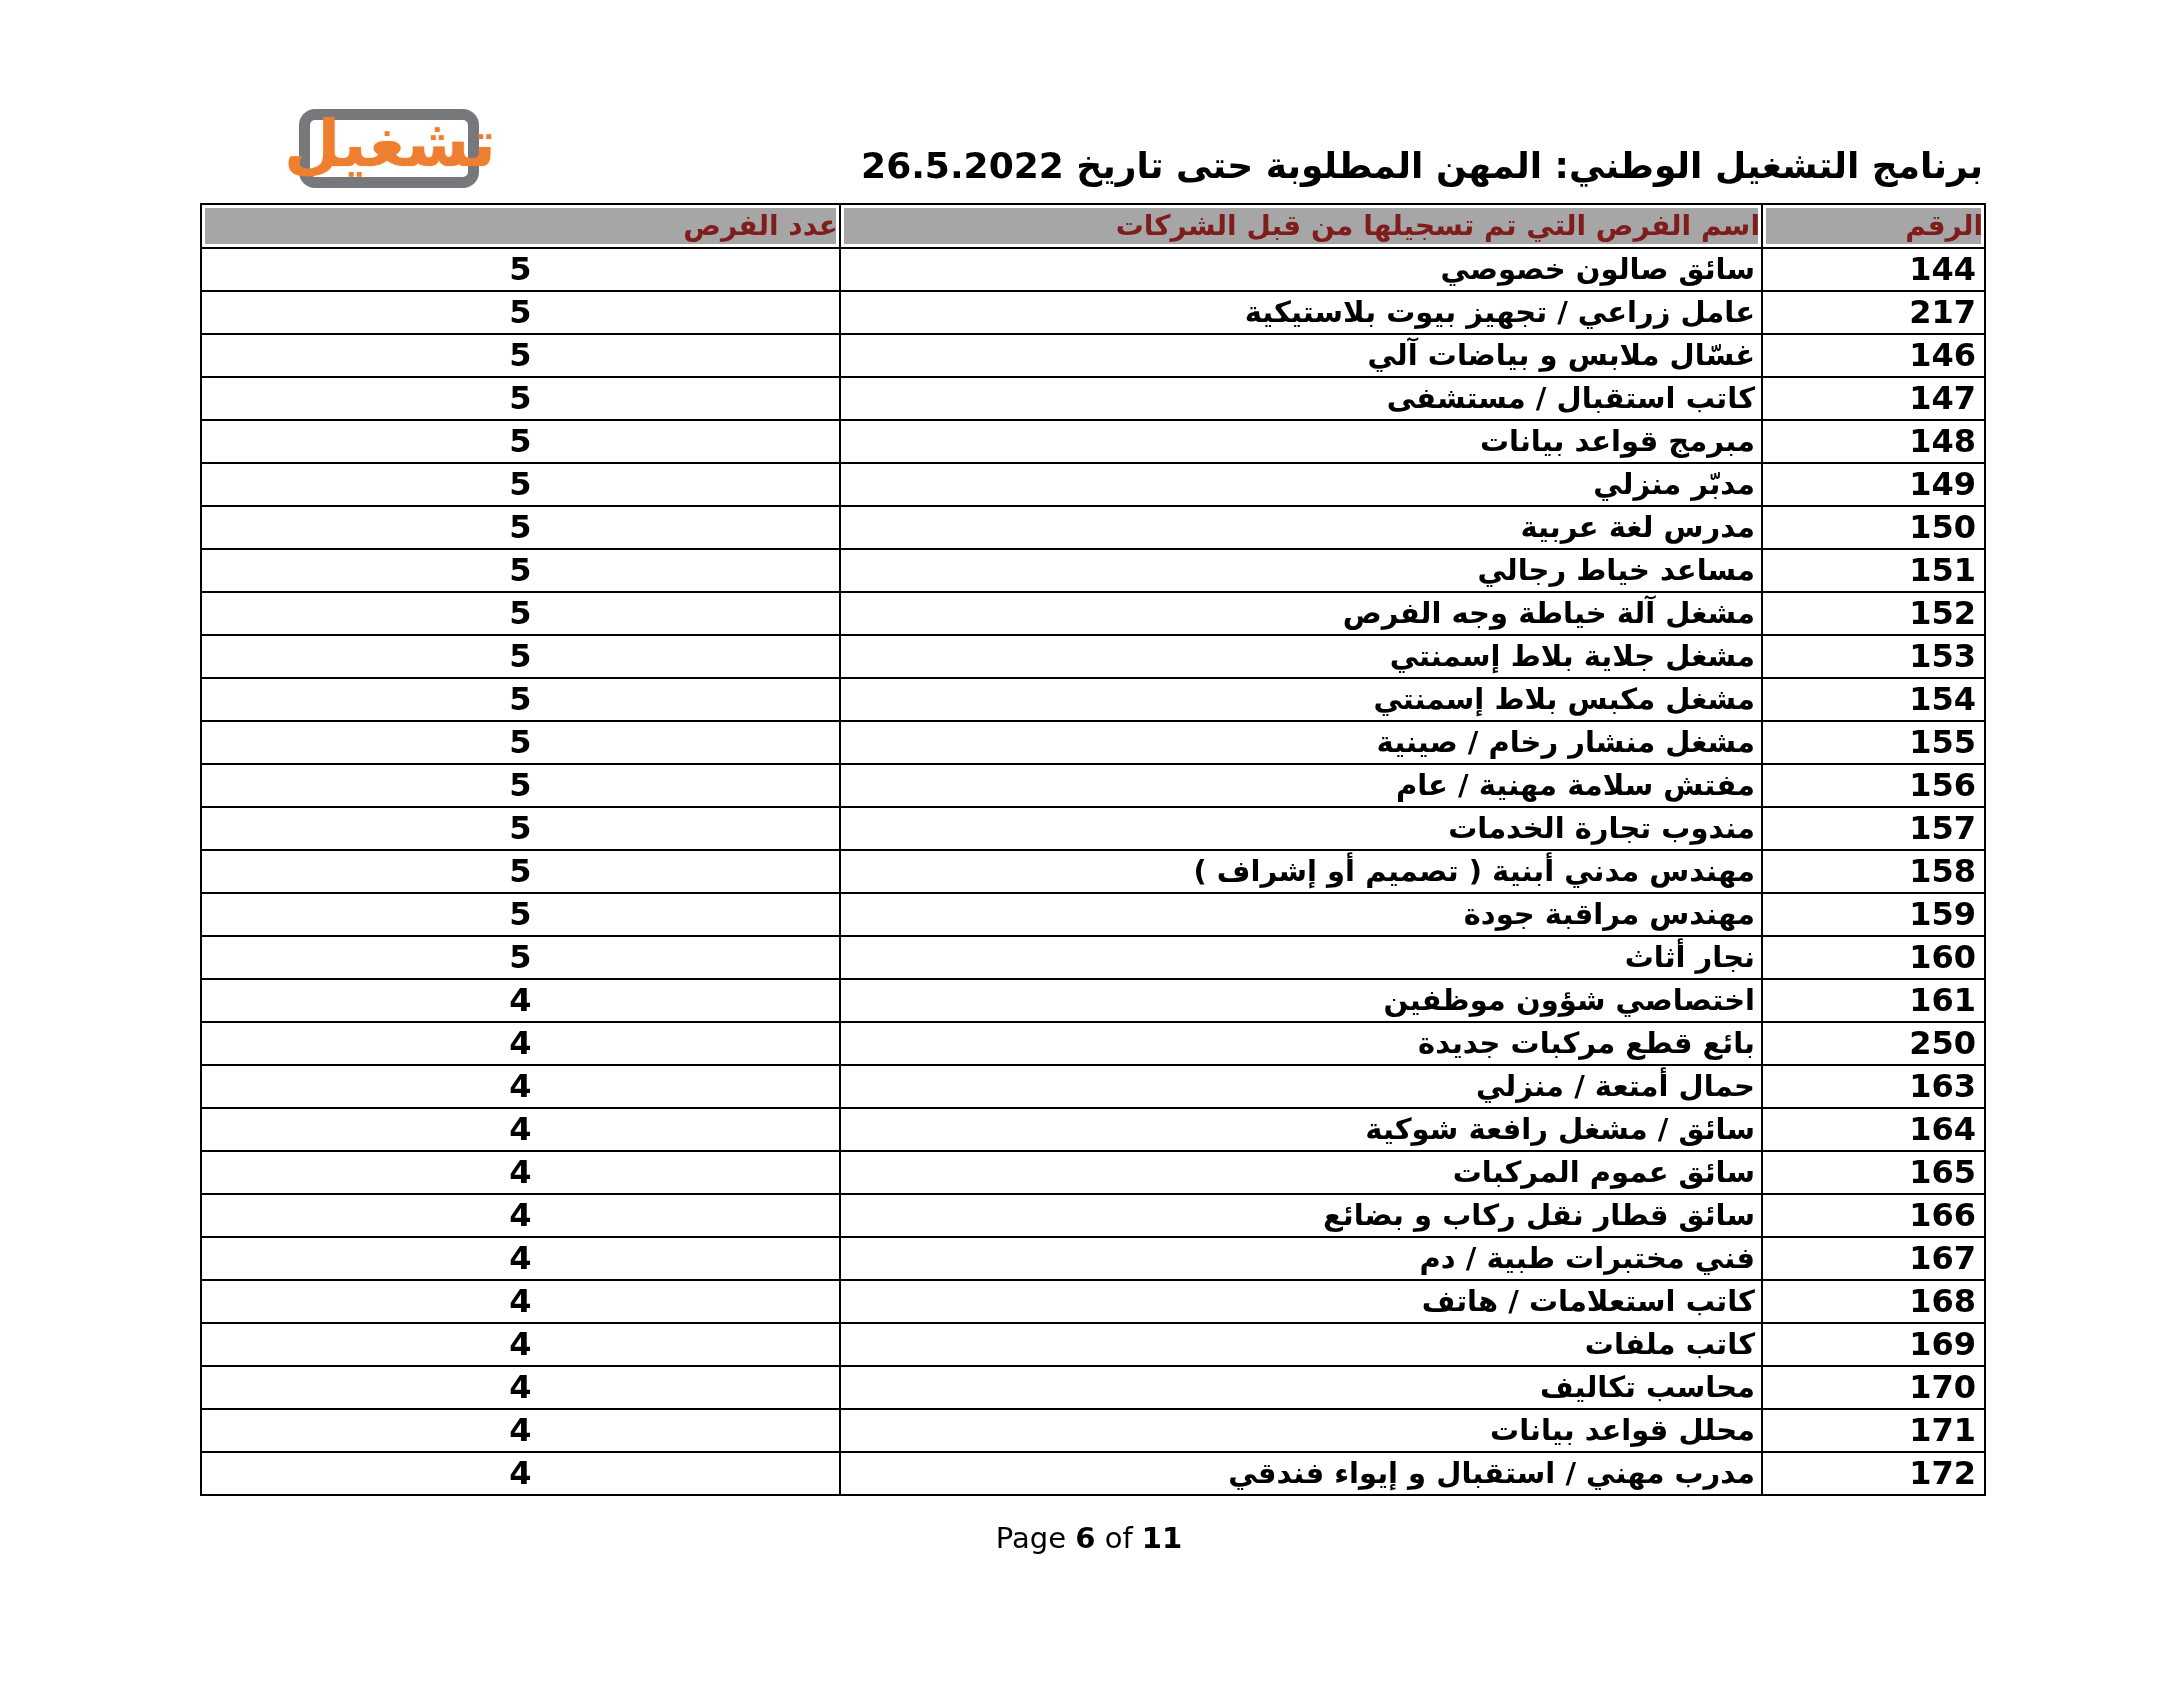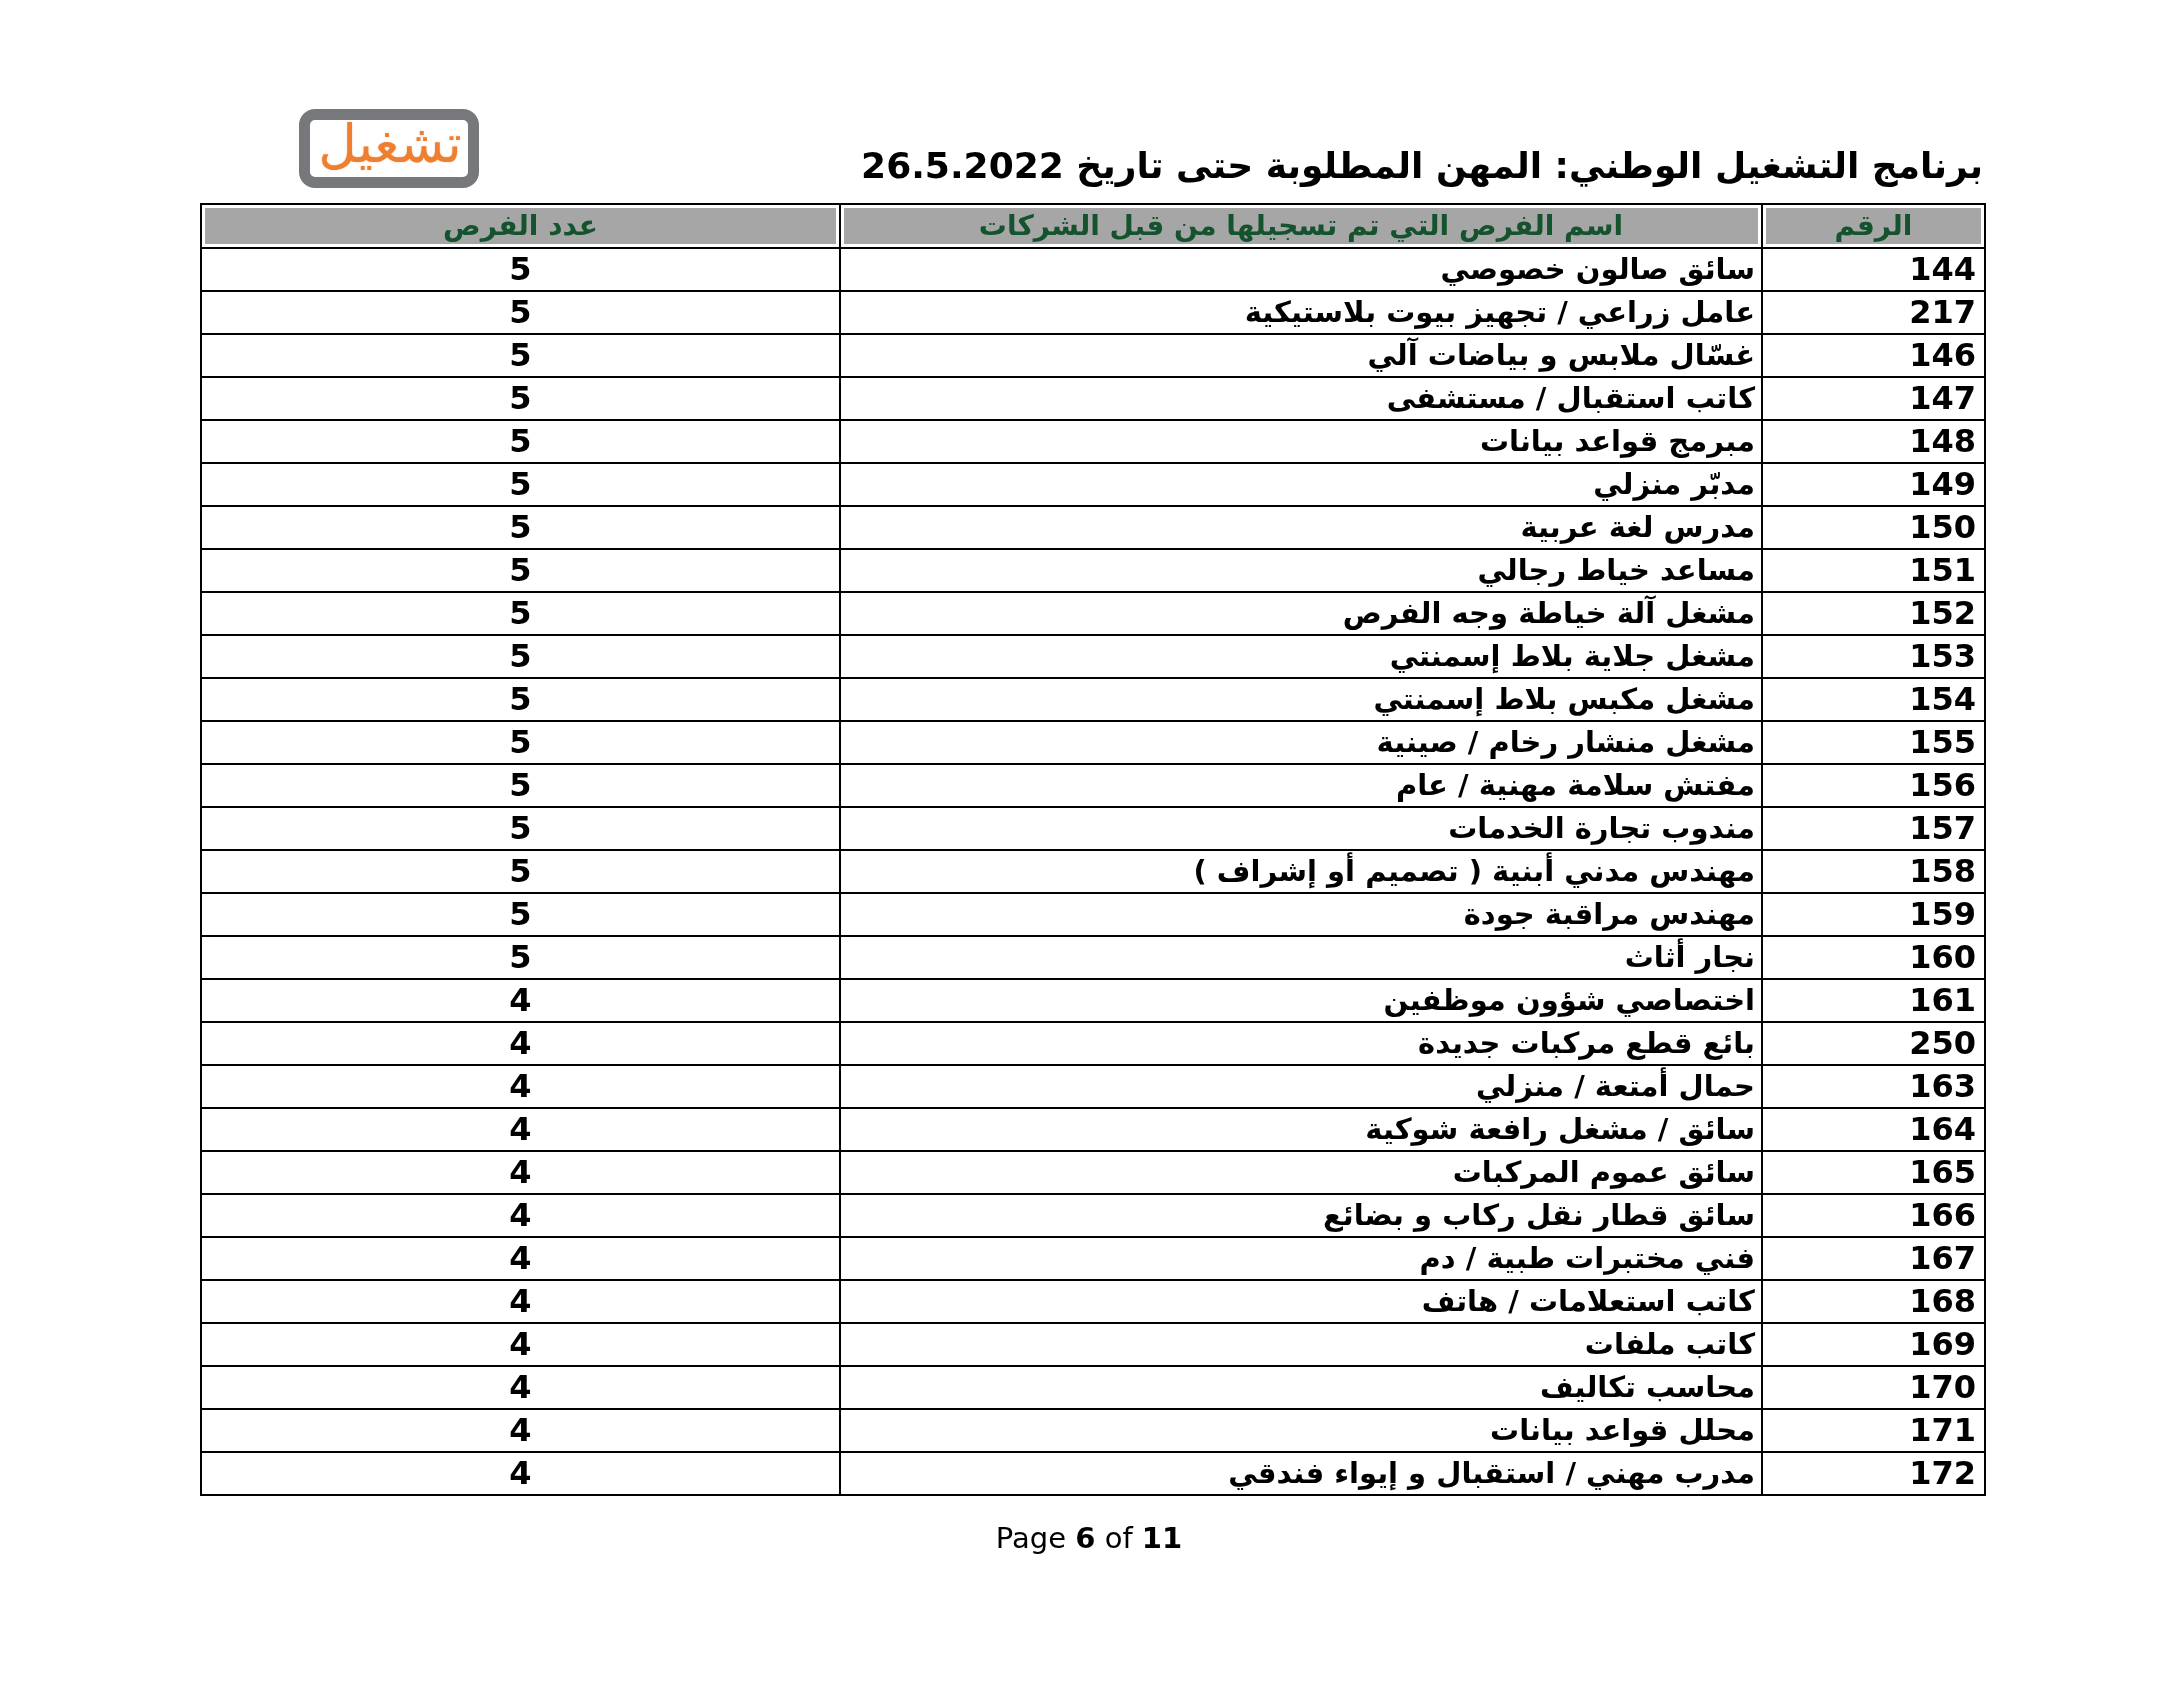--- a/index.html
+++ b/index.html
@@ -36,22 +36,22 @@
   .logo-text {
     position: absolute;
     left: -6px;
     top: -14px;
     width: 198px;
     height: 117px;
     display: flex;
     align-items: center;
     justify-content: center;
     color: #ee7f31;
-    font-size: 53px;
-    font-weight: normal;
+    font-size: 65px;
+    font-weight: bold;
     direction: rtl;
     text-shadow: 0 0 2px rgba(238,127,49,0.35);
   }
 
   
   .doc-title {
     position: absolute;
     top: 145px;
     right: 195px;
     direction: rtl;
@@ -66,27 +66,27 @@
   .jobs-table {
     position: absolute;
     left: 200px;
     top: 203px;
     width: 1783px;
     border-collapse: collapse;
     table-layout: fixed;
   }
   .jobs-table th {
     background: #a6a6a6;
-    color: #14532d;
+    color: #7f1d1d;
     font-size: 28px;
     font-weight: bold;
     height: 40px;
     border: 2px solid #000;
     box-shadow: inset 0 0 0 3px #ffffff;
-    text-align: center;
+    text-align: right;
     vertical-align: middle;
     direction: rtl;
     line-height: 1.1;
   }
   .jobs-table td {
     border: 2px solid #000;
     height: 39px;
     vertical-align: middle;
     font-weight: bold;
     color: #000;

